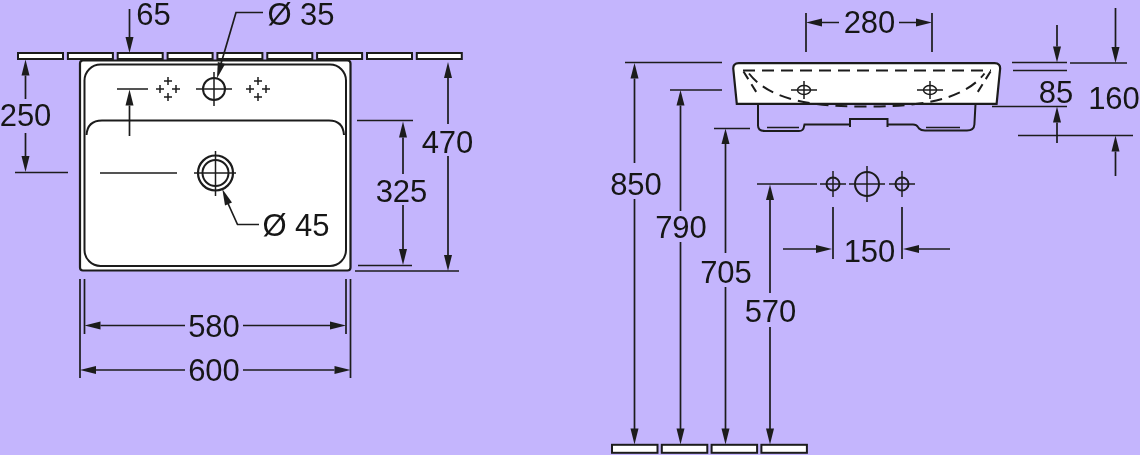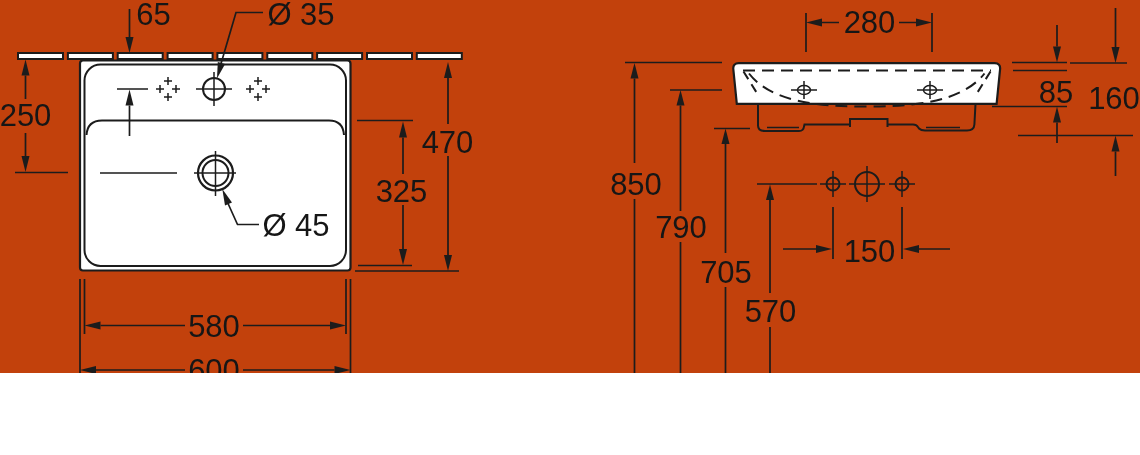--- a/index.html
+++ b/index.html
@@ -1,16 +1,16 @@
 <!DOCTYPE html>
 <html><head>
 <meta charset="utf-8">
 <style>
   html,body{margin:0;padding:0;background:#ffffff;}
-  .stage{width:1140px;height:373px;background:#c2410c;position:relative;overflow:hidden;}
+  .stage{width:1140px;height:455px;background:#c4b5fd;position:relative;overflow:hidden;}
   svg{display:block;}
   .dim{font-family:"Liberation Sans",sans-serif;font-size:31px;fill:#161616;}
   .ln{stroke:#1c1c1c;stroke-width:1.7;fill:none;}
   .thin{stroke:#1c1c1c;stroke-width:1.5;fill:none;}
   .outline{stroke:#1c1c1c;stroke-width:2.2;fill:#ffffff;}
   .outline2{stroke:#1c1c1c;stroke-width:2;fill:none;}
   .tile{stroke:#1c1c1c;stroke-width:2;fill:#ffffff;}
   .arrow{fill:#1c1c1c;stroke:none;}
   .dashed{stroke:#1c1c1c;stroke-width:2;fill:none;stroke-dasharray:12 7;}
 </style>

